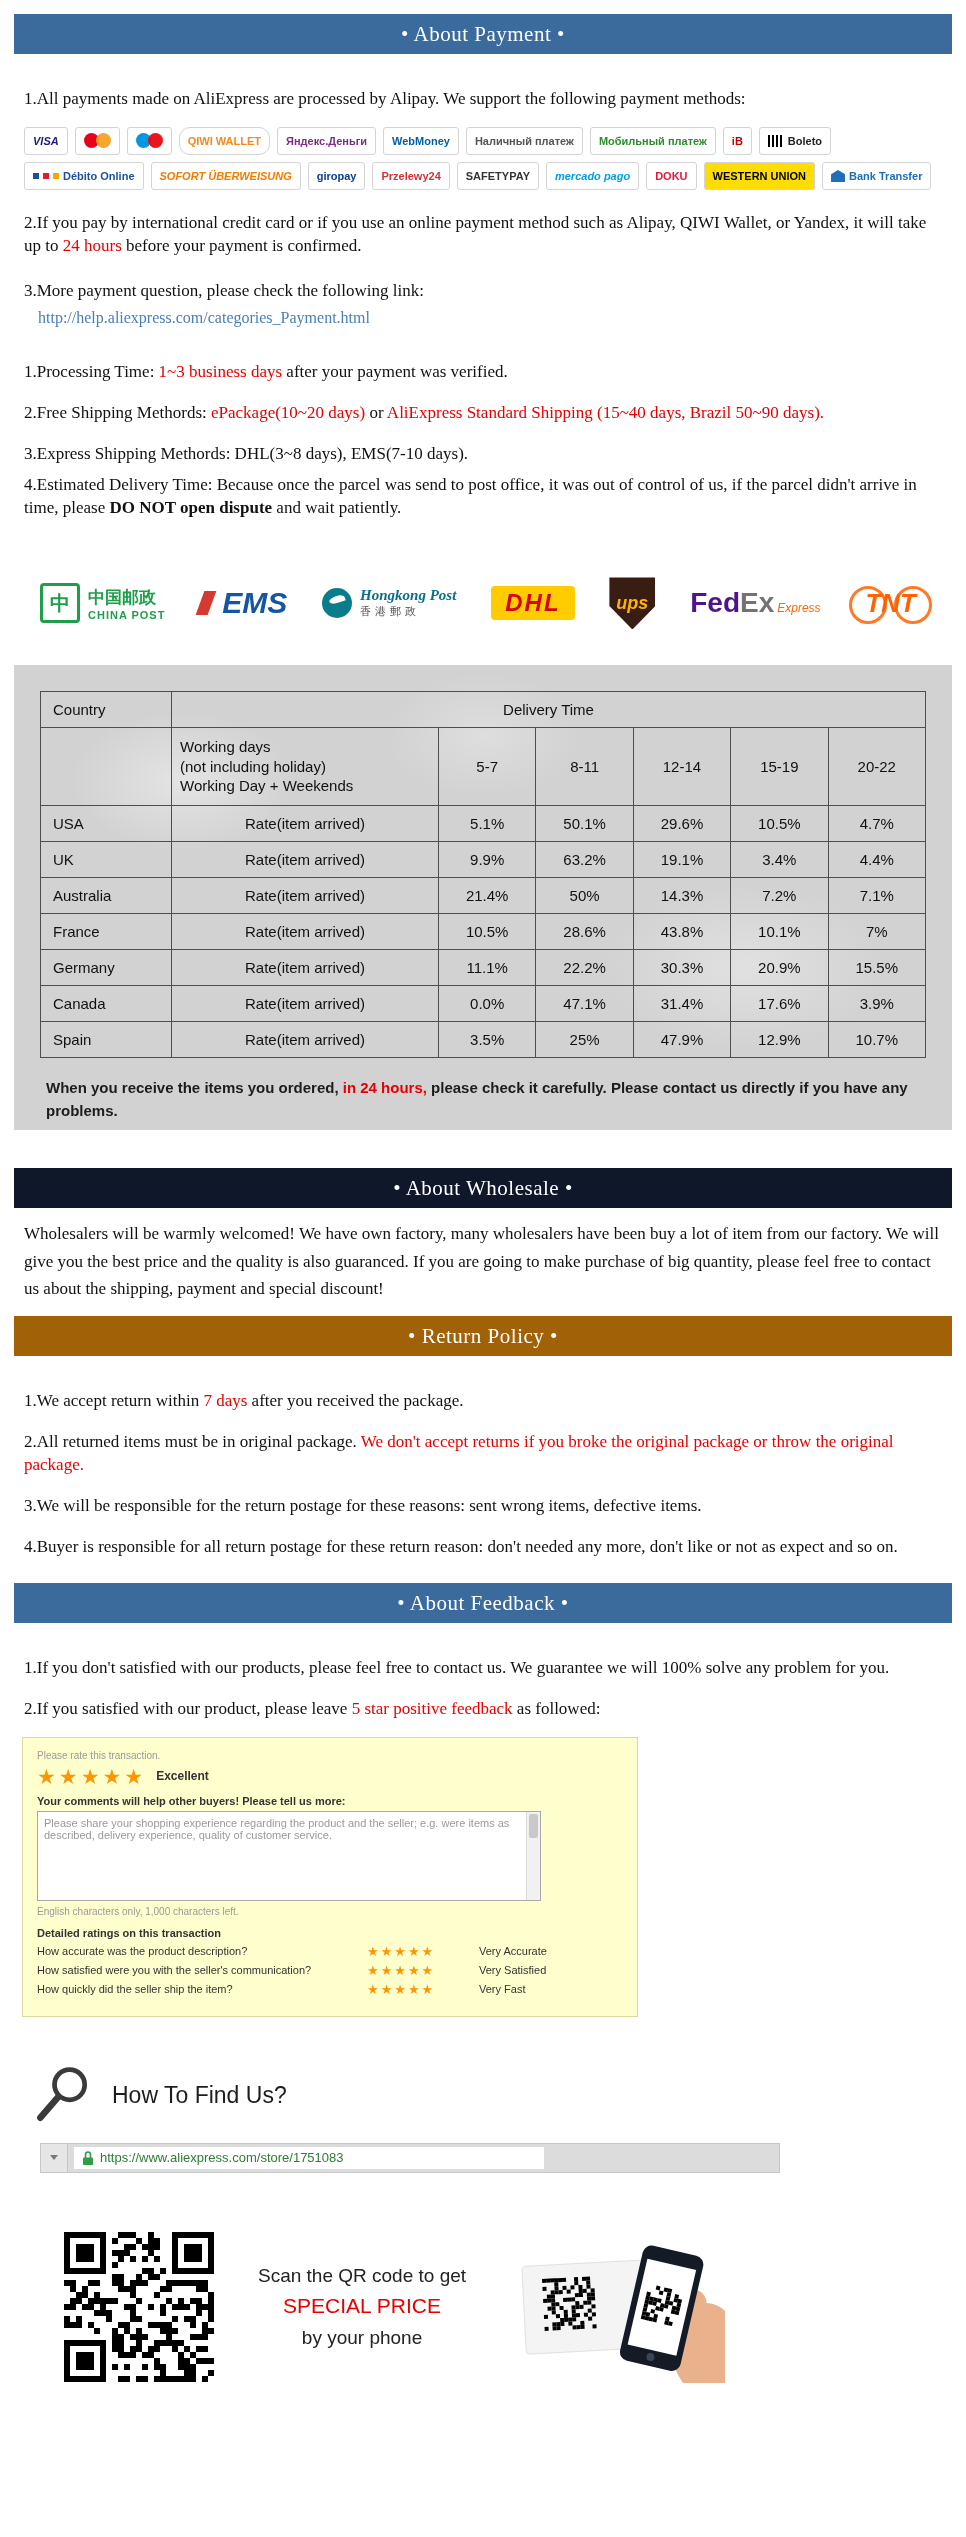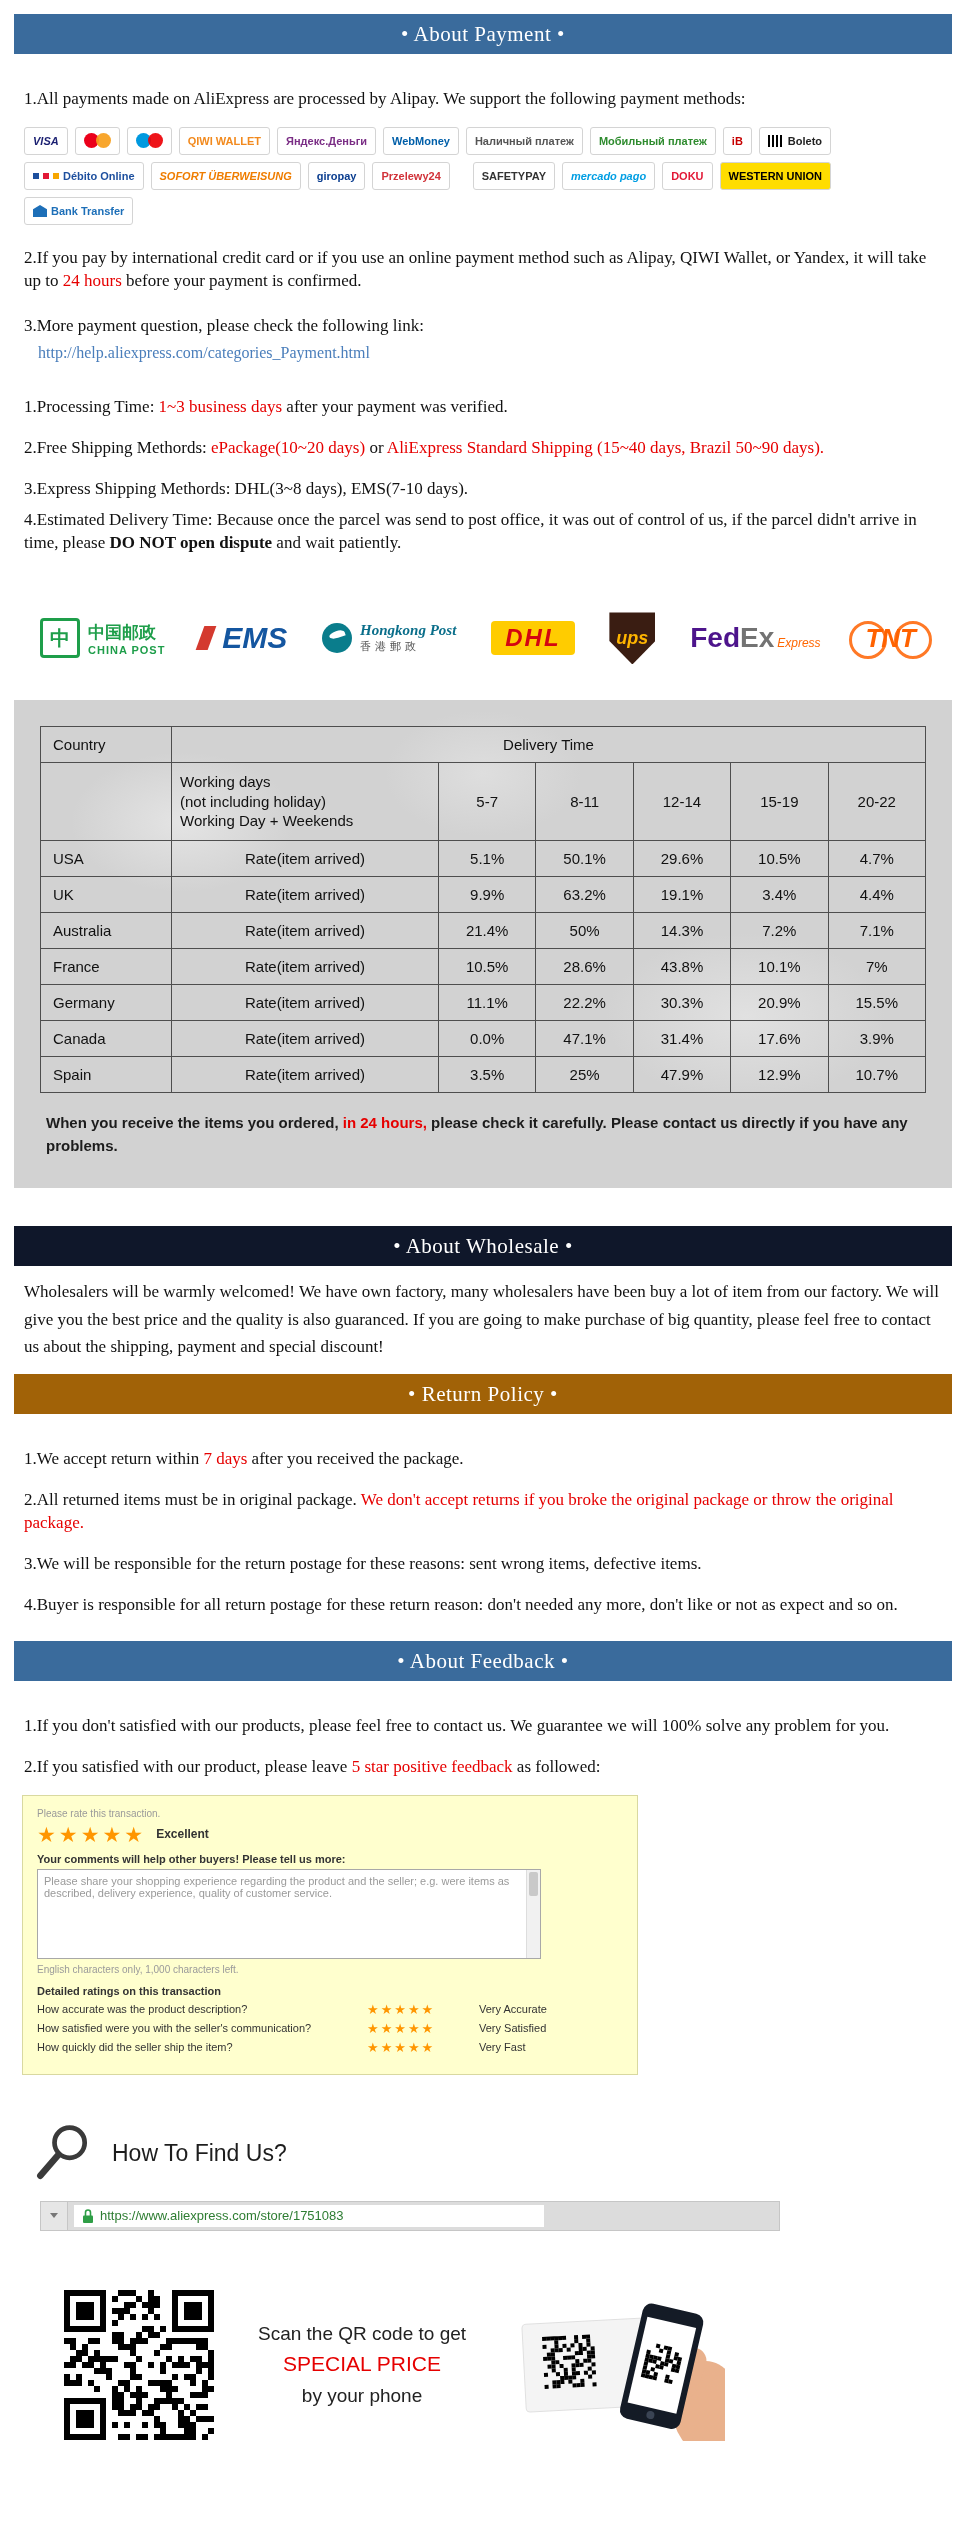--- a/index.html
+++ b/index.html
@@ -44,21 +44,21 @@
   .ups span{font:bold italic 18px "Liberation Sans",sans-serif;color:#ffb500;}
   .fedex{align-items:baseline;gap:0;}
   .fed{font:bold 28px "Liberation Sans",sans-serif;color:#4d148c;}
   .ex{font:bold 28px "Liberation Sans",sans-serif;color:#737373;}
   .fedex-sub{font:italic 12px "Liberation Sans",sans-serif;color:#ff6600;margin-left:3px;}
   .tnt{position:relative;padding:4px 10px;}
   .tnt .ring{position:absolute;top:2px;width:32px;height:32px;border:3px solid #ff6200;border-radius:50%;opacity:.85;}
   .tnt .ring.l{left:-6px;}.tnt .ring.r{right:-6px;}
   .tnt-txt{position:relative;font:900 italic 26px "Liberation Sans",sans-serif;color:#ff6200;z-index:1;}
   
-  .table-wrap{margin:36px 14px 0;padding:26px 26px 27px;
+  .table-wrap{margin:36px 14px 0;padding:26px 26px 4px;
       background:radial-gradient(160px 100px at 18% 25%,#e4e4e4 0%,transparent 70%),
                  radial-gradient(200px 120px at 78% 65%,#e1e1e1 0%,transparent 70%),
                  radial-gradient(140px 90px at 50% 15%,#dedede 0%,transparent 70%),#d2d2d2;}
   table.dt{width:100%;border-collapse:collapse;font:15px "Liberation Sans",sans-serif;color:#111;}
   table.dt th,table.dt td{border:1px solid #4e4e4e;padding:9px 8px;text-align:center;font-weight:normal;}
   table.dt .c-country{width:110px;text-align:left;padding-left:12px;}
   table.dt .c-working{width:250px;text-align:left;white-space:pre-line;line-height:1.3;}
   table.dt .rate{text-align:center;}
   .table-note{margin:18px 6px 4px;font:bold 15px "Liberation Sans",sans-serif;line-height:1.55;color:#1c1c1c;}
   
@@ -110,40 +110,40 @@
   <div class="badges">
     <span class="pm it" style="color: rgb(26, 31, 113);">VISA</span>
     <span class="pm">
         <span class="circ c-red"></span>
         <span class="circ c-org"></span>
       </span>
     <span class="pm">
         <span class="circ c-blu"></span>
         <span class="circ c-red2"></span>
       </span>
-    <span class="pm" style="color: rgb(242, 138, 30);">QIWI WALLET</span>
+    <span class="pm" style="color: rgb(242, 138, 30); border-radius: 11px;">QIWI WALLET</span>
     <span class="pm" style="color: rgb(122, 45, 133);">Яндекс.Деньги</span>
     <span class="pm" style="color: rgb(0, 95, 169);">WebMoney</span>
     <span class="pm" style="color: rgb(85, 85, 85);">Наличный платеж</span>
     <span class="pm" style="color: rgb(46, 139, 46);">Мобильный платеж</span>
     <span class="pm" style="color: rgb(198, 0, 0);">iB</span>
     <span class="pm">
         <span class="barcode"></span>
         <span style="color: rgb(34, 34, 34);">Boleto</span>
       </span>
     <span class="pm">
         <span class="sq" style="background:#1d4f9e"></span>
         <span class="sq" style="background:#e21836"></span>
         <span class="sq" style="background:#f7a600"></span>
         <span style="color: rgb(29, 79, 158);">Débito Online</span>
       </span>
     <span class="pm it" style="color: rgb(239, 125, 0);">SOFORT ÜBERWEISUNG</span>
     <span class="pm" style="color: rgb(10, 61, 143);">giropay</span>
     <span class="pm" style="color: rgb(209, 50, 57);">Przelewy24</span>
-    <span class="pm" style="color: rgb(51, 51, 51); margin-left: 16px;">SAFETYPAY</span>
+    <span class="pm" style="color: rgb(51, 51, 51);">SAFETYPAY</span>
     <span class="pm it" style="color: rgb(0, 158, 227);">mercado pago</span>
     <span class="pm" style="color: rgb(226, 24, 54);">DOKU</span>
     <span class="pm" style="color: rgb(0, 0, 0); background: rgb(255, 221, 0);">WESTERN UNION</span>
     <span class="pm">
         <span class="bt-icon"></span>
         <span style="color: rgb(29, 111, 184);">Bank Transfer</span>
       </span>
   </div>
 
   <p class="txt" style="margin-top:22px"><span>2.If you pay by international credit card or if you use an online payment method such as Alipay, QIWI Wallet, or Yandex, it will take up to </span><span class="red">24 hours</span><span> before your payment is confirmed.</span></p>

